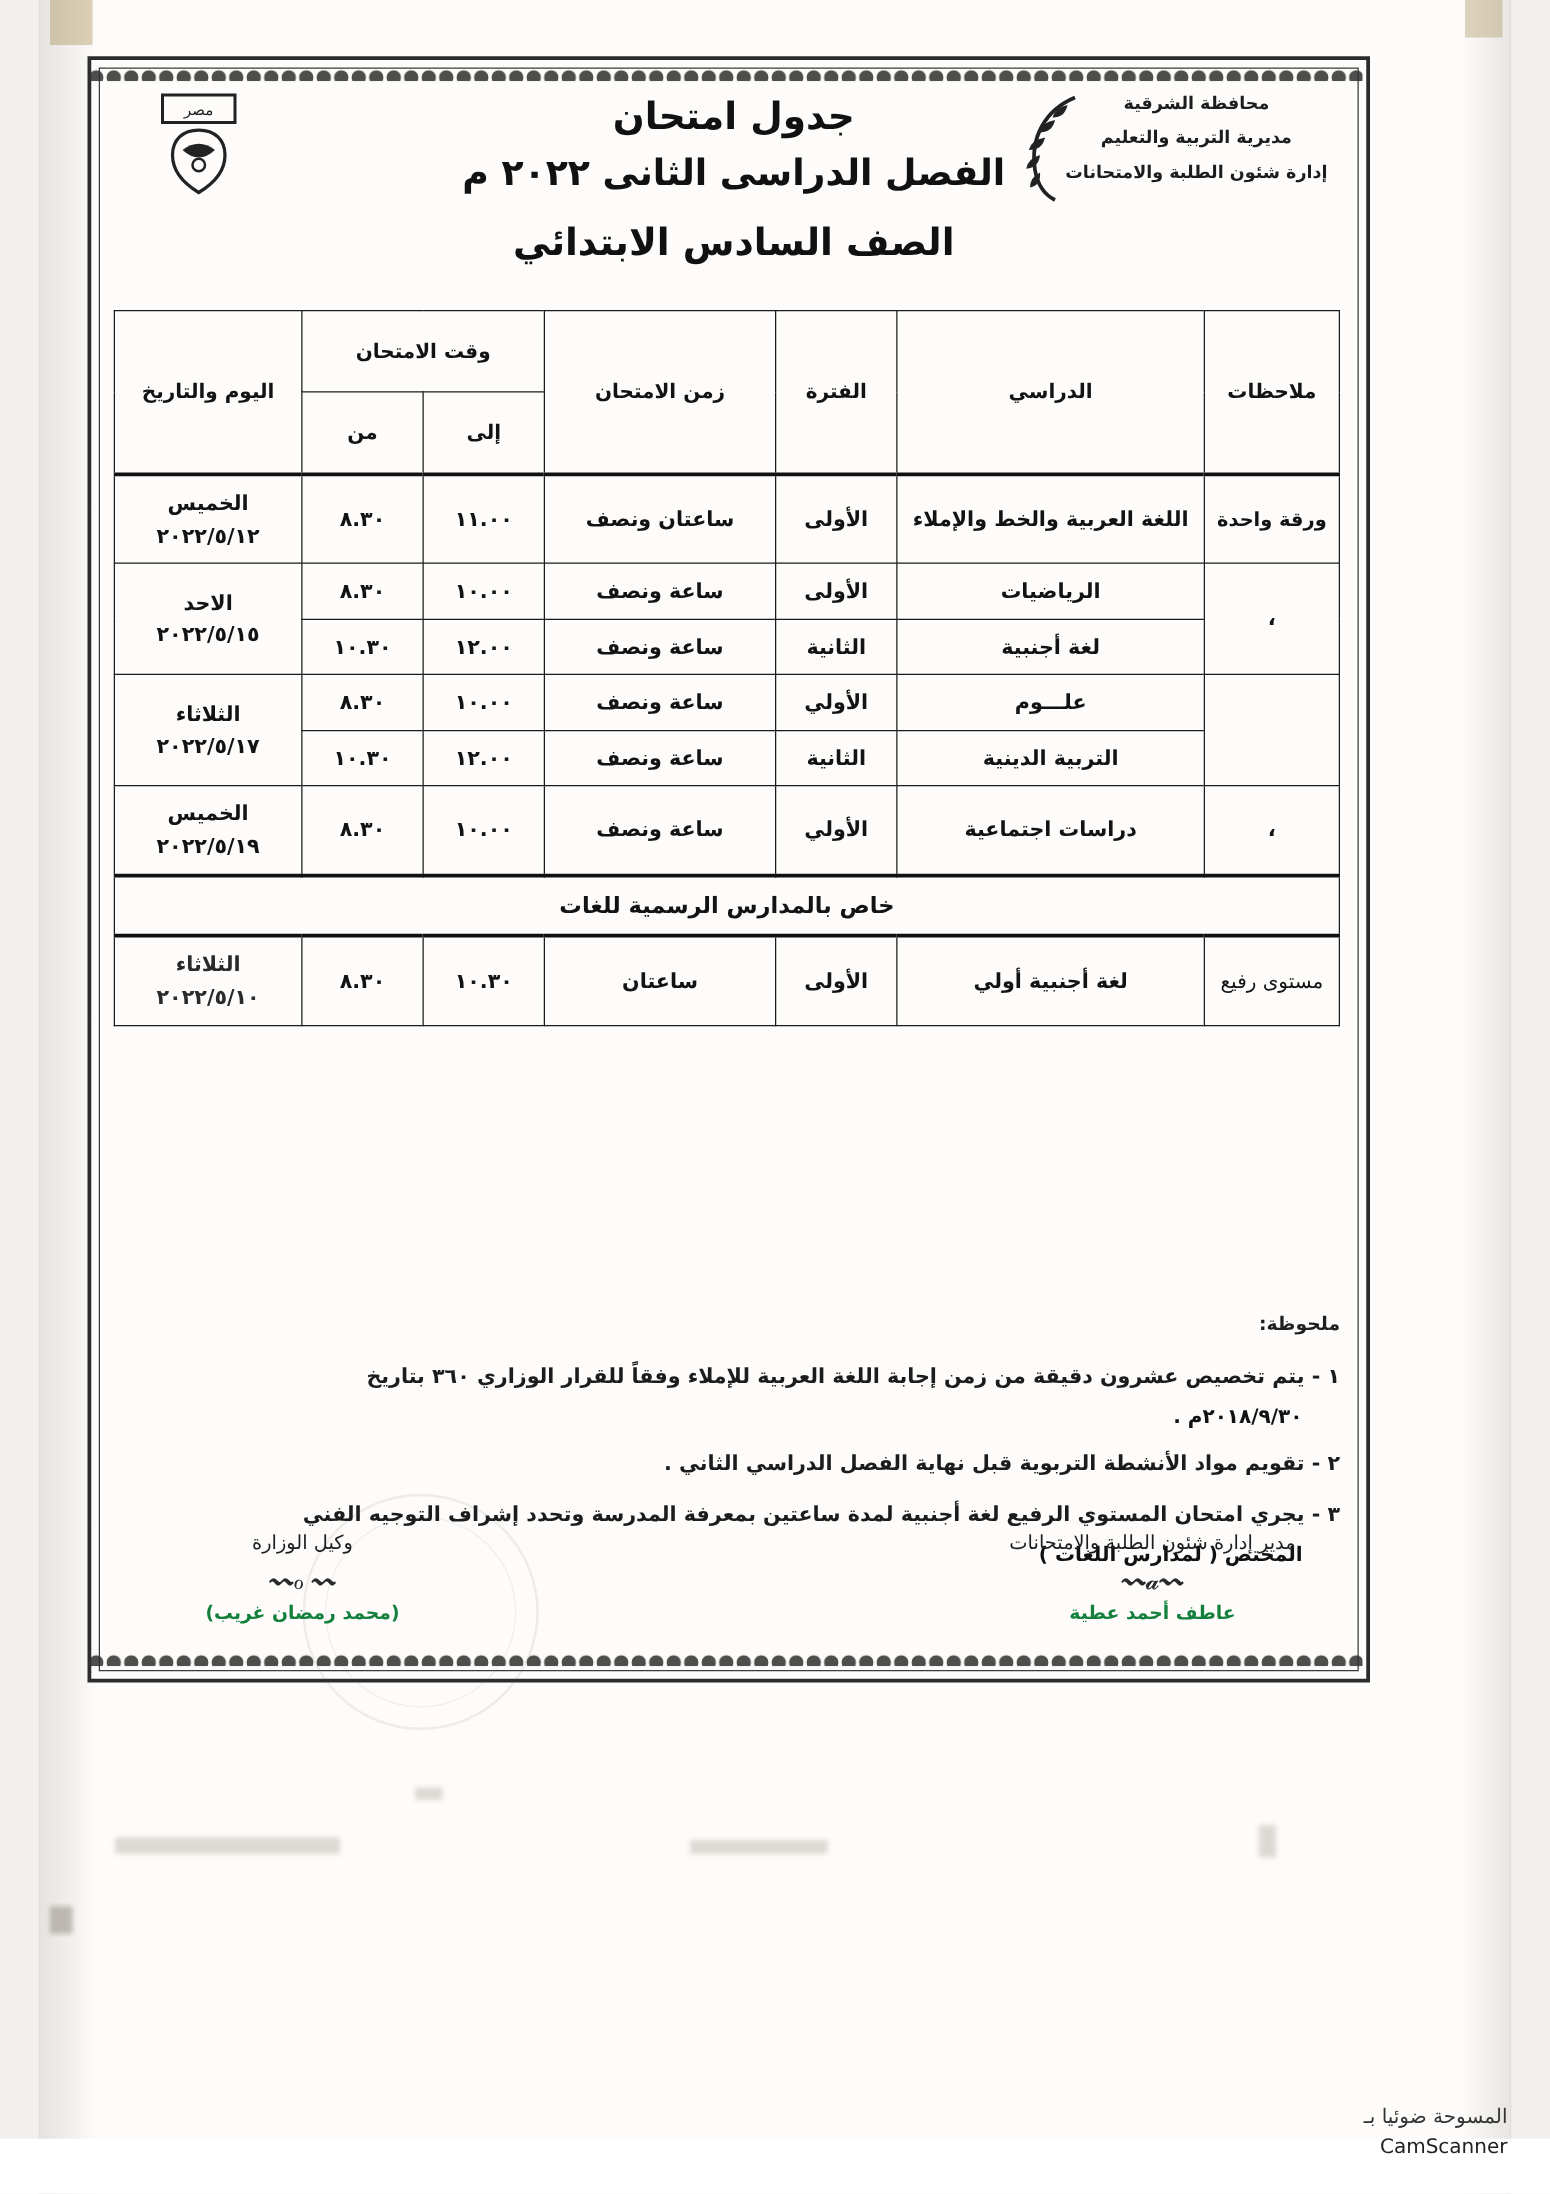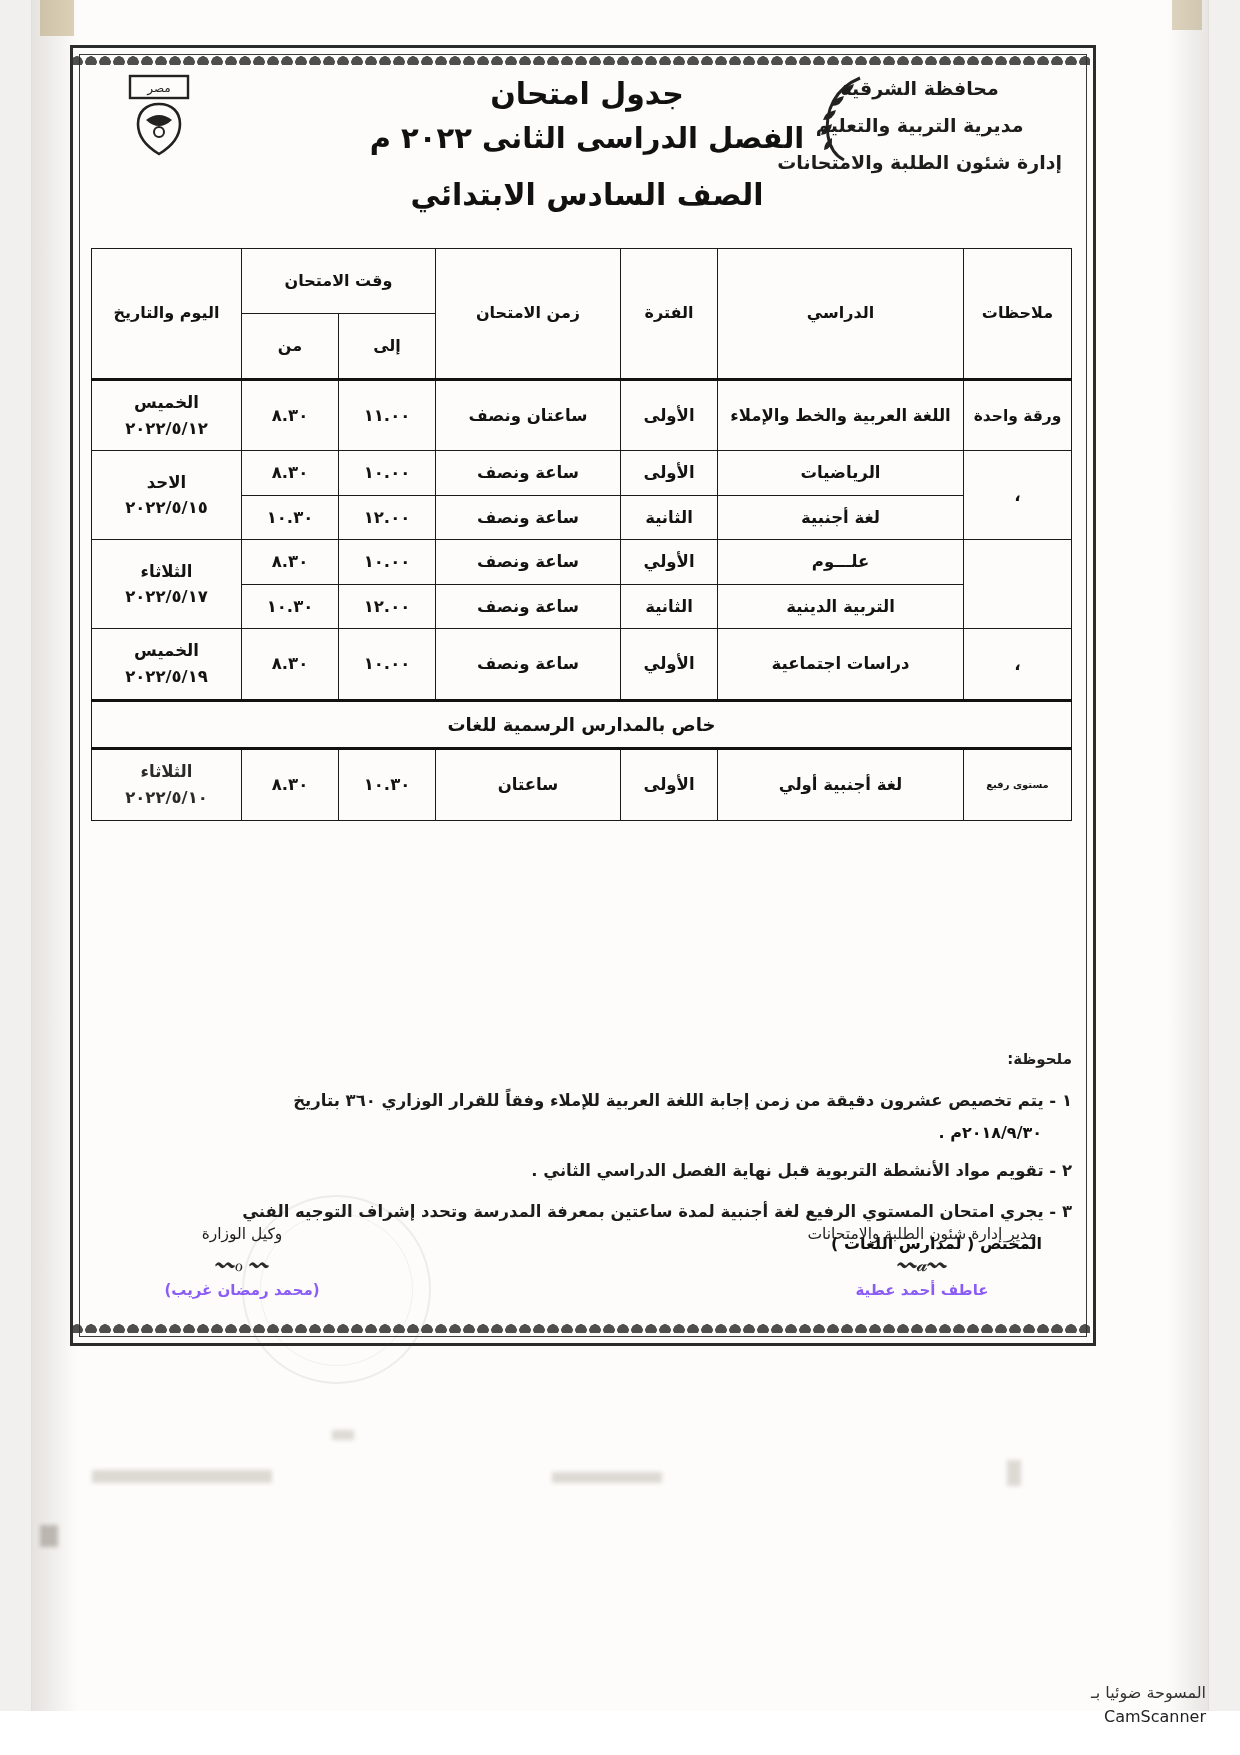--- a/index.html
+++ b/index.html
@@ -51,21 +51,21 @@
       radial-gradient(circle at 7px 10px, #2f2f2f 5.5px, transparent 6px) repeat-x 0 0/14px 13px;
     opacity:.85;
   }
   .frame-wave.top{top:52px;}
   .frame-wave.bot{top:1320px;}
 
   
   .hdr{position:absolute;left:60px;top:62px;width:980px;height:185px;}
   .gov-block{
     position:absolute;right:10px;top:8px;text-align:center;
-    font-size:19px;font-weight:bold;line-height:1.95;
+    font-size:14px;font-weight:bold;line-height:1.95;
     color:#1d1d1d;letter-spacing:.3px;
     filter:blur(.22px);
   }
   .wreath{
     position:absolute;right:196px;top:12px;width:62px;height:88px;
     color:#222;
   }
   .wreath svg{width:100%;height:100%;}
   .title-block{
     position:absolute;right:250px;top:14px;width:470px;text-align:center;
@@ -98,21 +98,21 @@
   .col-dur{width:185px;}
   .col-to{width:97px;}
   .col-from{width:97px;}
   .col-day{width:150px;}
   .notes-cell{font-size:15.5px;}
   .day-cell{font-size:16.5px;line-height:2.05;}
   .band{
     font-size:18px;font-weight:bold;letter-spacing:.4px;
     padding:11px 0;
   }
-  .small-note{font-size:10px;font-weight:bold;filter:blur(.25px);}
+  .small-note{font-size:16px;font-weight:normal;filter:blur(.25px);}
   .faint{color:#2a2a2a;filter:blur(.15px);}
   .dot-mark{font-size:17px;}
 
   
   .notes{
     position:absolute;left:60px;top:1010px;width:980px;
     direction:rtl;text-align:right;margin-top:40px;
   }
   .notes-title{
     font-size:15px;font-weight:bold;margin-bottom:14px;
@@ -130,21 +130,21 @@
   .sigs{
     position:absolute;left:60px;top:1225px;width:980px;
     display:flex;justify-content:space-between;direction:rtl;
   }
   .sig{width:300px;text-align:center;filter:blur(.35px);}
   .sig .role{font-size:15.5px;font-weight:normal;color:#1d1d1d;}
   .sig .scribble{
     height:30px;margin:6px 0 2px;color:#2a2a2a;font-size:19px;
     font-family:"DejaVu Serif","Liberation Serif",serif;
   }
-  .sig .person{font-size:15px;font-weight:bold;color:#8b5cf6;}
+  .sig .person{font-size:15px;font-weight:bold;color:#15803d;}
 
   
   .stamp{
     position:absolute;left:210px;top:1195px;width:185px;height:185px;
     border-radius:50%;
     border:2px solid rgba(80,80,80,.17);
     opacity:.55;
   }
   .stamp:after{
     content:"";position:absolute;left:16px;top:16px;right:16px;bottom:16px;

